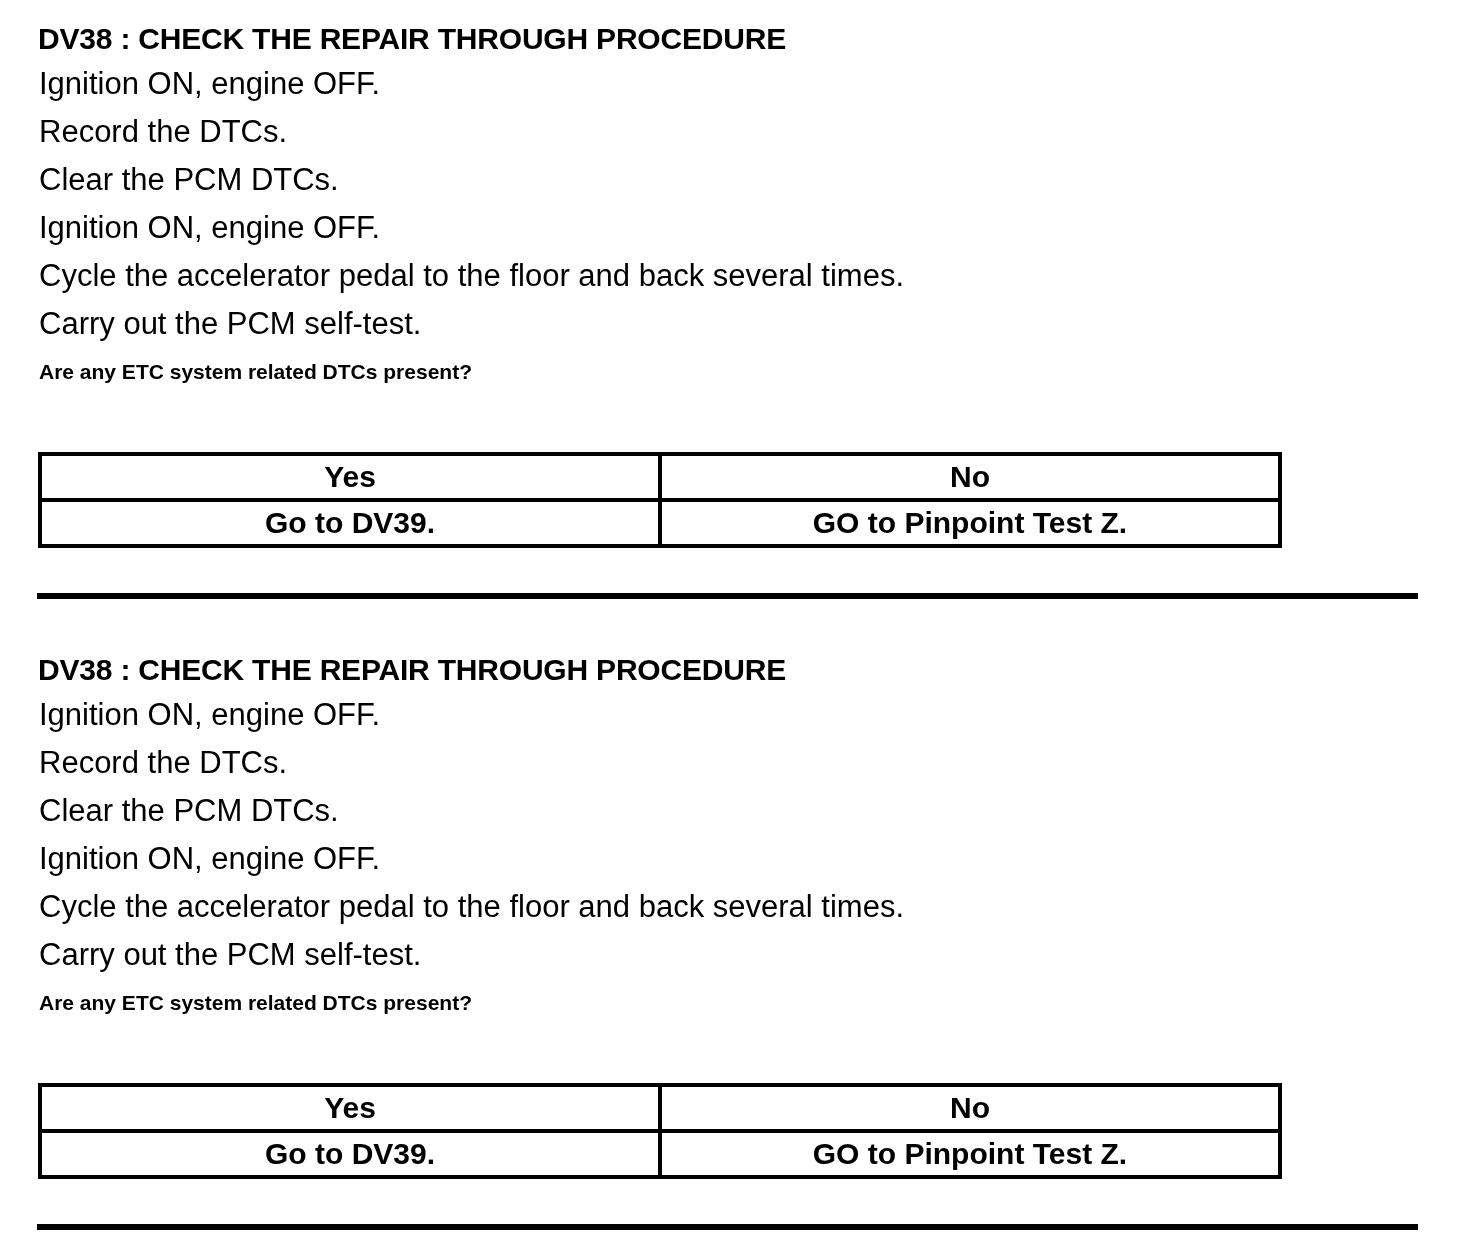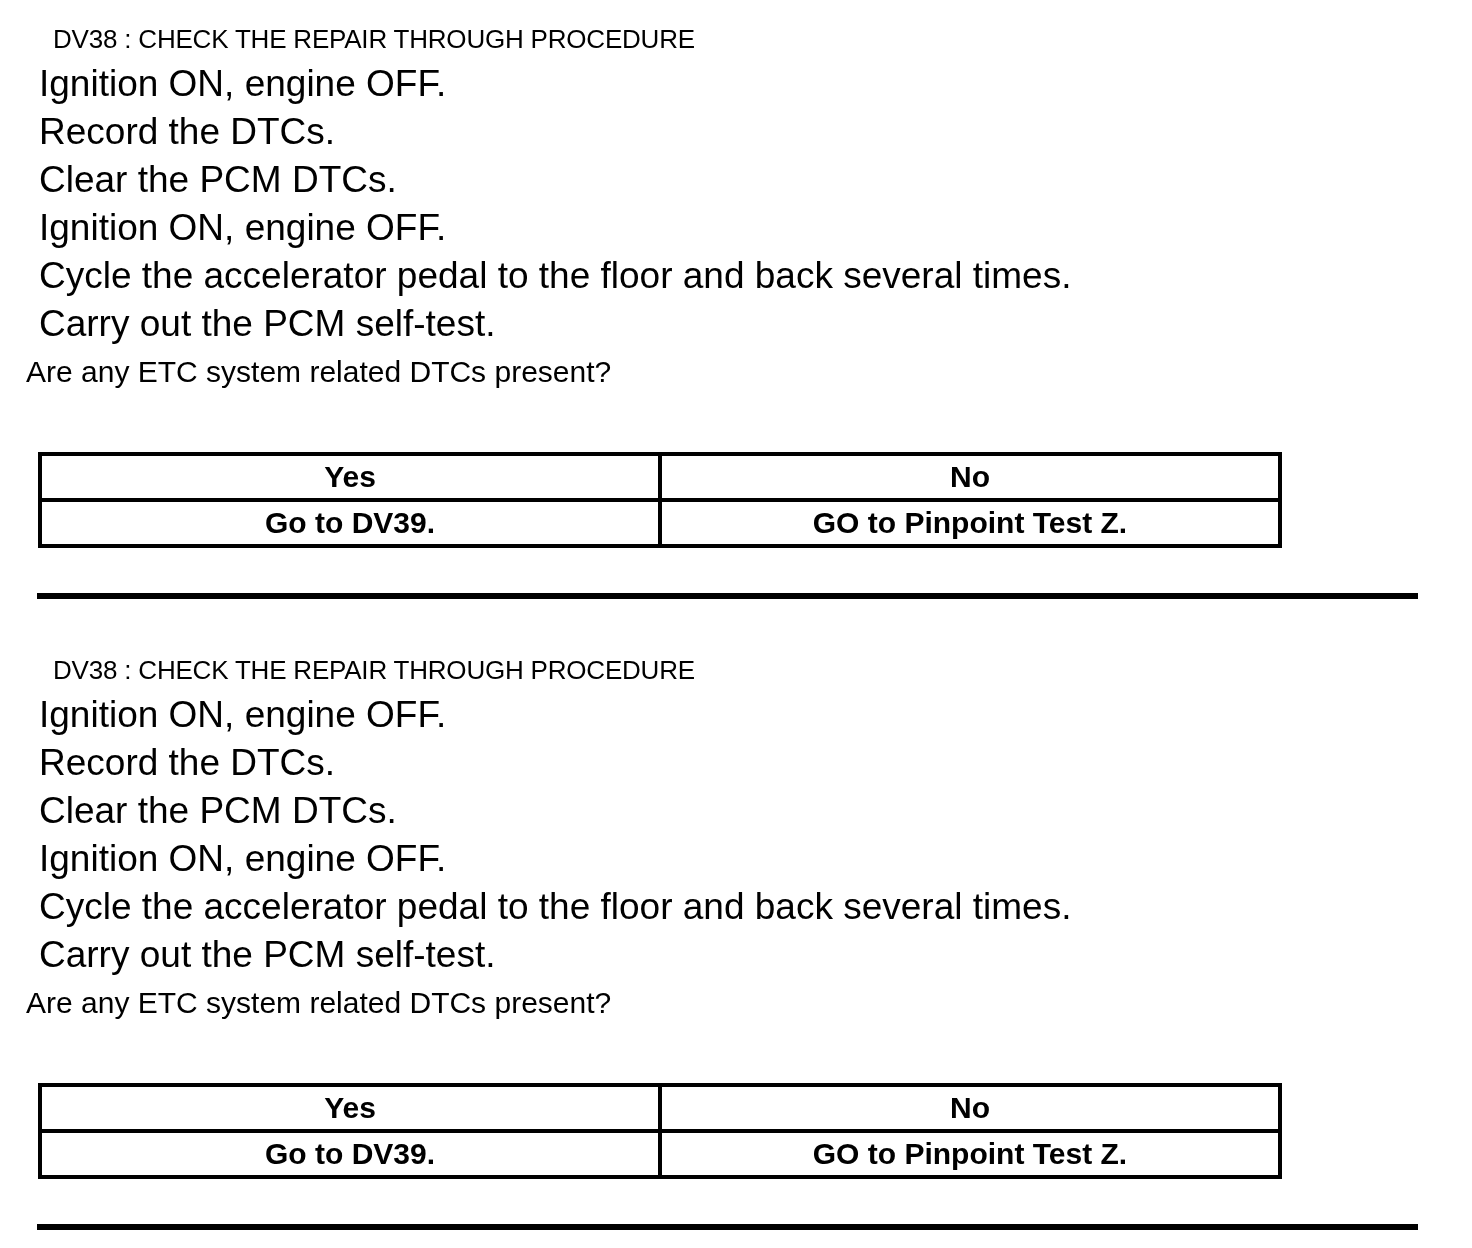--- a/index.html
+++ b/index.html
@@ -11,37 +11,37 @@
     width: 1472px;
     height: 1248px;
     font-family: "Liberation Sans", sans-serif;
     color: #000000;
     overflow: hidden;
   }
   .section {
     background: #ffffff;
   }
   .heading {
-    margin: 24px 40px 6px 53px;
-    font-size: 26px;
-    font-weight: 400;
+    margin: 24px 40px 6px 38px;
+    font-size: 30px;
+    font-weight: 700;
     letter-spacing: -0.2px;
     line-height: 30px;
   }
   .step {
     margin-left: 39px;
-    font-size: 37px;
+    font-size: 31px;
     line-height: 48px;
     font-weight: 400;
   }
   .question {
-    margin-left: 26px;
-    font-size: 30px;
+    margin-left: 39px;
+    font-size: 21px;
     line-height: 48px;
-    font-weight: 400;
+    font-weight: 700;
   }
   table.decision-table {
     border-collapse: collapse;
     table-layout: fixed;
     width: 1244px;
     margin: 56px 14px 0 38px;
   }
   table.decision-table th,
   table.decision-table td {
     border: 4px solid #000000;

